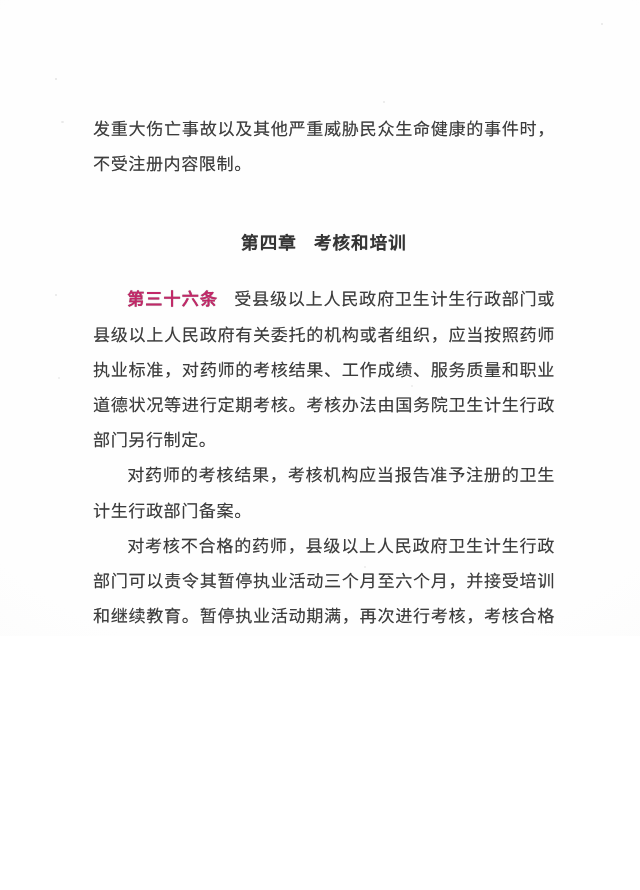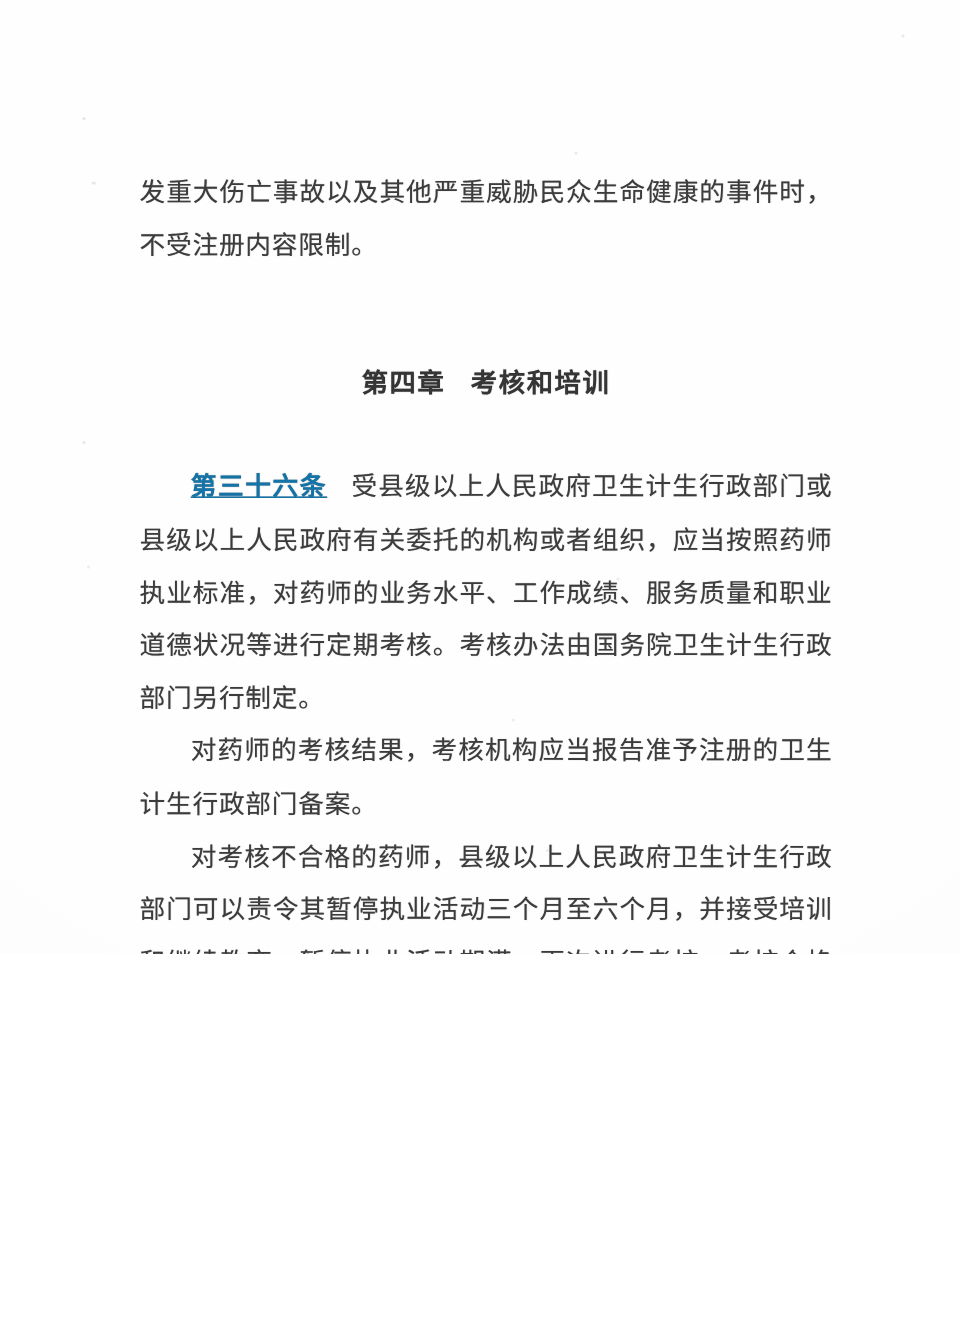--- a/index.html
+++ b/index.html
@@ -62,43 +62,42 @@
   .para.indent {
     text-indent: 2em;
   }
 
   
   .gap-before-heading { height: 42px; }
   .gap-after-heading  { height: 20px; }
 
   
   .chapter-heading {
-    margin: 17px;
+    margin: 4px;
     font-size: 17.5px;
     line-height: 30px;
     text-align: center;
     font-weight: 700;
     letter-spacing: 1.1px;
     color: #2b2b2b;
     font-family: "DejaVu Sans", "Liberation Sans", sans-serif;
     text-shadow: 0 0 0.7px rgba(50,50,50,0.5);
     opacity: 0.95;
   }
   .chapter-heading .heading-gap {
     display: inline-block;
     width: 17px;
   }
 
   
   .article-label {
     font-weight: 700;
     letter-spacing: 0.9px;
-    color: #0369a1;
+    color: #be185d;
     text-shadow: 0 0 0.75px rgba(45,45,45,0.55);
-    text-decoration: underline;
   }
   .article-gap {
     display: inline-block;
     width: 16px;
   }
 
   
   .page-footer {
     position: absolute;
     left: 0;
@@ -175,21 +174,21 @@
   <div class="text-block">
 
     <p class="para">发重大伤亡事故以及其他严重威胁民众生命健康的事件时，不受注册内容限制。</p>
 
     <div class="gap-before-heading"></div>
 
     <h2 class="chapter-heading"><span>第四章</span><span class="heading-gap"></span><span>考核和培训</span></h2>
 
     <div class="gap-after-heading"></div>
 
-    <p class="para indent"><span class="article-label">第三十六条</span><span class="article-gap"></span><span>受县级以上人民政府卫生计生行政部门或县级以上人民政府有关委托的机构或者组织，应当按照药师执业标准，对药师的业务水平、工作成绩、服务质量和职业道德状况等进行定期考核。考核办法由国务院卫生计生行政部门另行制定。</span></p>
+    <p class="para indent"><span class="article-label">第三十六条</span><span class="article-gap"></span><span>受县级以上人民政府卫生计生行政部门或县级以上人民政府有关委托的机构或者组织，应当按照药师执业标准，对药师的考核结果、工作成绩、服务质量和职业道德状况等进行定期考核。考核办法由国务院卫生计生行政部门另行制定。</span></p>
 
     <p class="para indent">对药师的考核结果，考核机构应当报告准予注册的卫生计生行政部门备案。</p>
 
     <p class="para indent">对考核不合格的药师，县级以上人民政府卫生计生行政部门可以责令其暂停执业活动三个月至六个月，并接受培训和继续教育。暂停执业活动期满，再次进行考核，考核合格的，允许其恢复执业；考核不合格的，由县级以上人民政府卫生计生行政部门注销注册，收回药师执业证书。</p>
 
 
 
   </div>
 
   <div class="page-footer"><span class="dash">—</span><span>13</span><span class="dash">—</span></div>

